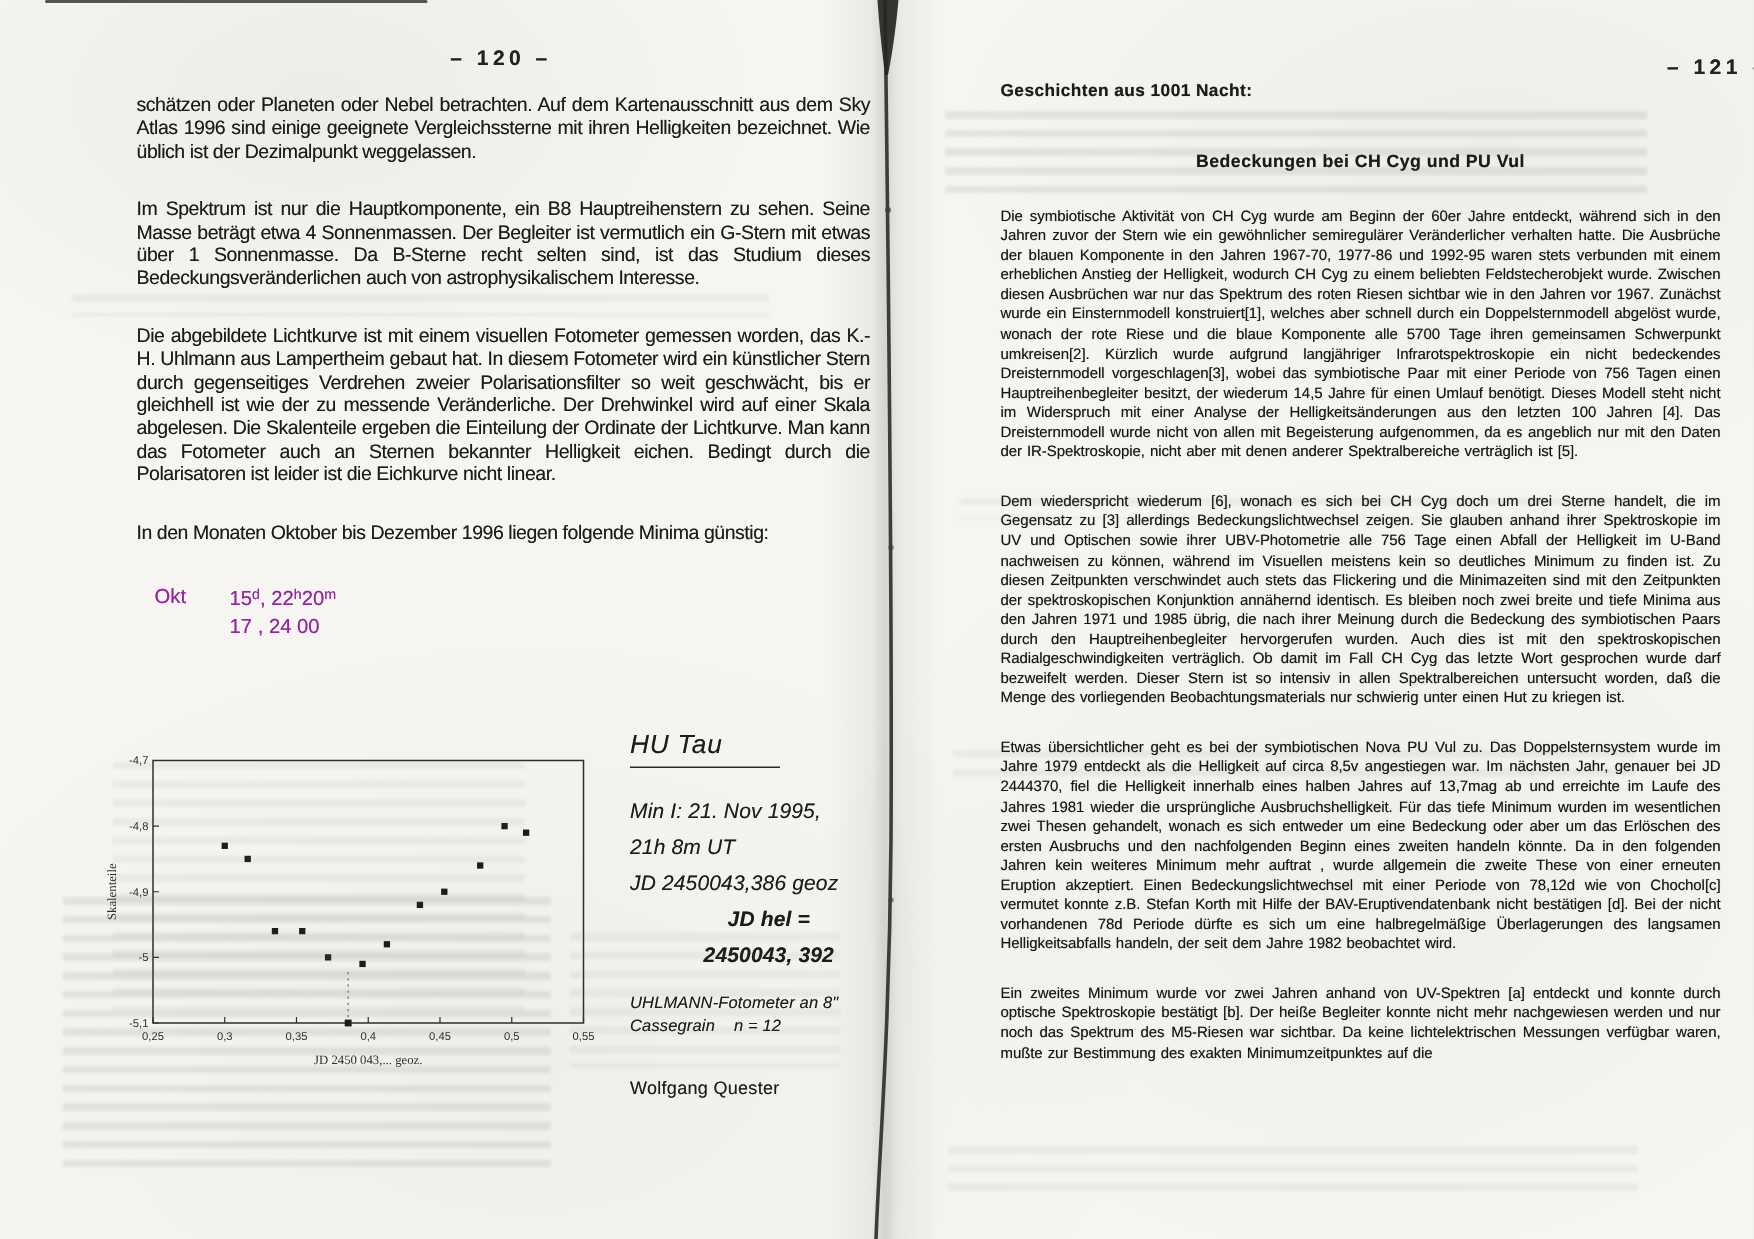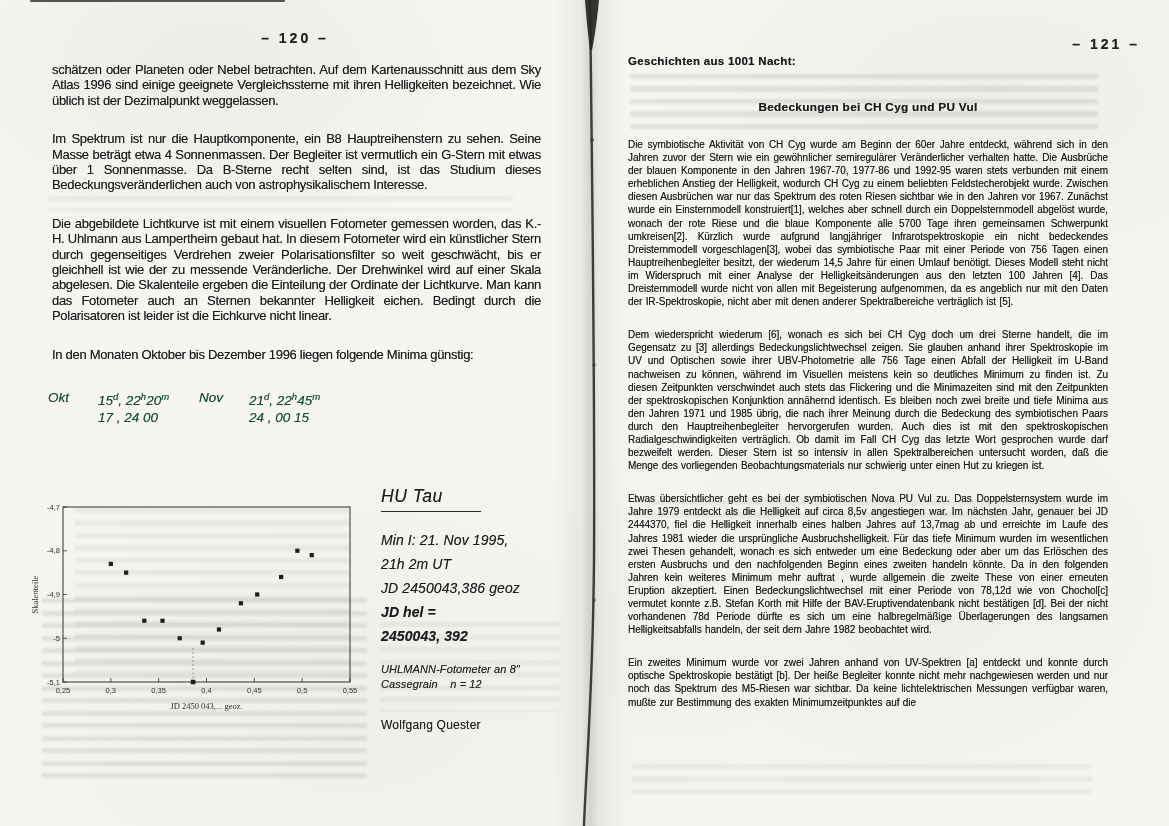--- a/index.html
+++ b/index.html
@@ -6,56 +6,56 @@
   body{width:1169px;height:826px;background:#e9e8e4;font-family:"Liberation Sans",sans-serif;}
   .scan{position:relative;width:1169px;height:826px;background:#f6f5f1;overflow:hidden;
         color:#1d1d1d;}
   
   .scan::before{content:"";position:absolute;inset:0;pointer-events:none;
     background:
       radial-gradient(420px 260px at 18% 8%, rgba(120,118,110,.07), transparent 70%),
       radial-gradient(520px 300px at 85% 12%, rgba(120,118,110,.06), transparent 70%),
       radial-gradient(600px 400px at 30% 85%, rgba(120,118,110,.05), transparent 70%),
       radial-gradient(500px 380px at 78% 70%, rgba(120,118,110,.05), transparent 70%);}
-  .page{position:absolute;top:0;height:826px;}
+  .page{position:absolute;top:0;height:826px;margin-left:39px;}
   .page-left{left:0;width:590px;}
   .page-right{left:590px;width:579px;}
 
   .pagenum{position:absolute;font-weight:700;font-size:14px;letter-spacing:3px;color:#222;
            text-align:center;text-shadow:0 0 .4px rgba(0,0,0,.55);}
   .pagenum-left{left:0;top:30px;width:590px;}
   .pagenum-right{left:30px;top:36px;width:520px;text-align:right;}
 
   
   .left-text{position:absolute;left:52px;top:62px;width:489px;font-size:13px;line-height:15.4px;
              letter-spacing:-.3px;text-align:justify;color:#1b1b1b;
              text-shadow:0 0 .4px rgba(0,0,0,.5);}
   .left-text p{margin:0 0 23px 0;}
   .left-text p.tight{margin-bottom:19px;}
 
   
-  .minima{position:absolute;left:48px;top:390px;width:500px;height:90px;font-size:13.5px;
-          color:#14532d;text-shadow:0 0 .4px rgba(0,0,0,.5);font-style:italic;}
+  .minima{position:absolute;left:64px;top:390px;width:500px;height:90px;font-size:13.5px;
+          color:#a21caf;text-shadow:0 0 .4px rgba(0,0,0,.5);}
   .mgroup{position:absolute;top:0;}
   .mgroup .month{display:inline-block;vertical-align:top;width:50px;}
   .mgroup .mrows{display:inline-block;vertical-align:top;}
   .mrow{height:20px;white-space:pre;}
   .mrow sup{font-size:9.5px;position:relative;top:1px;}
 
   
   .chart{position:absolute;left:28px;top:490px;width:342px;height:230px;margin:0;}
   .chart svg{display:block;}
 
   
   .hutau{position:absolute;left:381px;top:486px;width:185px;color:#1b1b1b;
          text-shadow:0 0 .4px rgba(0,0,0,.45);font-style:italic;}
   .hutau-heading{font-size:17.5px;letter-spacing:.5px;border-bottom:1.4px solid #2a2a2a;
                  width:100px;padding-bottom:4px;margin-bottom:20px;}
   .hutau-line{font-size:14px;margin-bottom:8px;letter-spacing:.1px;}
-  .hutau-line.bold{font-weight:700;}
+  .hutau-line.bold{font-weight:700;text-align:center;}
   .hutau-note{font-size:11px;line-height:15px;margin-top:18px;letter-spacing:.1px;}
   .author{position:absolute;left:381px;top:718px;font-size:12px;color:#1b1b1b;
           letter-spacing:.2px;text-shadow:0 0 .4px rgba(0,0,0,.45);}
 
   
   .kicker{position:absolute;left:38px;top:55px;font-weight:700;font-size:11.5px;
           letter-spacing:.3px;color:#1a1a1a;text-shadow:0 0 .5px rgba(0,0,0,.55);}
   .rtitle{position:absolute;left:38px;top:100px;width:480px;text-align:center;font-weight:700;
           font-size:11.8px;letter-spacing:.3px;margin:0;color:#1a1a1a;
           text-shadow:0 0 .5px rgba(0,0,0,.55);}
@@ -89,21 +89,20 @@
 
     <div class="left-text">
       <p>schätzen oder Planeten oder Nebel betrachten. Auf dem Kartenausschnitt aus dem Sky Atlas 1996 sind einige geeignete Vergleichssterne mit ihren Helligkeiten bezeichnet. Wie üblich ist der Dezimalpunkt weggelassen.</p>
       <p>Im Spektrum ist nur die Hauptkomponente, ein B8 Hauptreihenstern zu sehen. Seine Masse beträgt etwa 4 Sonnenmassen. Der Begleiter ist vermutlich ein G-Stern mit etwas über 1 Sonnenmasse. Da B-Sterne recht selten sind, ist das Studium dieses Bedeckungsveränderlichen auch von astrophysikalischem Interesse.</p>
       <p>Die abgebildete Lichtkurve ist mit einem visuellen Fotometer gemessen worden, das K.-H. Uhlmann aus Lampertheim gebaut hat. In diesem Fotometer wird ein künstlicher Stern durch gegenseitiges Verdrehen zweier Polarisationsfilter so weit geschwächt, bis er gleichhell ist wie der zu messende Veränderliche. Der Drehwinkel wird auf einer Skala abgelesen. Die Skalenteile ergeben die Einteilung der Ordinate der Lichtkurve. Man kann das Fotometer auch an Sternen bekannter Helligkeit eichen. Bedingt durch die Polarisatoren ist leider ist die Eichkurve nicht linear.</p>
       <p class="tight">In den Monaten Oktober bis Dezember 1996 liegen folgende Minima günstig:</p>
     </div>
 
     <div class="minima" id="minima">
         <div class="mgroup" style="left: 0px;"><span class="month">Okt</span><div class="mrows"><div class="mrow first"><span>15</span><sup>d</sup><span>, 22</span><sup>h</sup><span>20</span><sup>m</sup></div><div class="mrow">17 , 24 00</div></div></div>
-        <div class="mgroup" style="left: 151px;"><span class="month">Nov</span><div class="mrows"><div class="mrow first"><span>21</span><sup>d</sup><span>, 22</span><sup>h</sup><span>45</span><sup>m</sup></div><div class="mrow">24 , 00 15</div></div></div>
       </div>
 
     <figure class="chart">
       <svg id="chart-svg" width="342" height="230" viewBox="0 0 342 230">
           <rect x="35" y="17" width="287" height="175" fill="none" stroke="#2e2e2c" stroke-width="1"></rect>
           <line x1="35" y1="17" x2="39" y2="17" stroke="#2e2e2c" stroke-width="0.8"></line>
           <text x="32" y="19.6" text-anchor="end" font-size="7.5" fill="#2e2e2c" font-family="&quot;Liberation Sans&quot;,sans-serif">-4,7</text>
           <line x1="35" y1="60.7499999999999" x2="39" y2="60.7499999999999" stroke="#2e2e2c" stroke-width="0.8"></line>
           <text x="32" y="63.3499999999999" text-anchor="end" font-size="7.5" fill="#2e2e2c" font-family="&quot;Liberation Sans&quot;,sans-serif">-4,8</text>
           <line x1="35" y1="104.5000000000002" x2="39" y2="104.5000000000002" stroke="#2e2e2c" stroke-width="0.8"></line>
@@ -141,21 +140,21 @@
           <rect x="267.2833333333333" y="58.6499999999999" width="4.2" height="4.2" fill="#1c1c1a"></rect>
           <rect x="281.6333333333333" y="63.02499999999983" width="4.2" height="4.2" fill="#1c1c1a"></rect>
           <text x="178.5" y="219" text-anchor="middle" font-size="8.5" fill="#2e2e2c" font-family="&quot;Liberation Serif&quot;,serif">JD 2450 043,... geoz.</text>
           <text x="10" y="104.5" text-anchor="middle" font-size="8.5" fill="#2e2e2c" font-family="&quot;Liberation Serif&quot;,serif" transform="rotate(-90 10 104.5)">Skalenteile</text>
         </svg>
     </figure>
 
     <aside class="hutau">
       <div class="hutau-heading">HU Tau</div>
       <div class="hutau-line">Min I: 21. Nov 1995,</div>
-      <div class="hutau-line">21h 2m UT</div>
+      <div class="hutau-line">21h 8m UT</div>
       <div class="hutau-line">JD 2450043,386 geoz</div>
       <div class="hutau-line bold">JD hel =</div>
       <div class="hutau-line bold">2450043, 392</div>
       <div class="hutau-note">
         <div>UHLMANN-Fotometer an 8"</div>
         <div>Cassegrain&nbsp;&nbsp;&nbsp;&nbsp;n = 12</div>
       </div>
     </aside>
 
     <div class="author">Wolfgang Quester</div>

